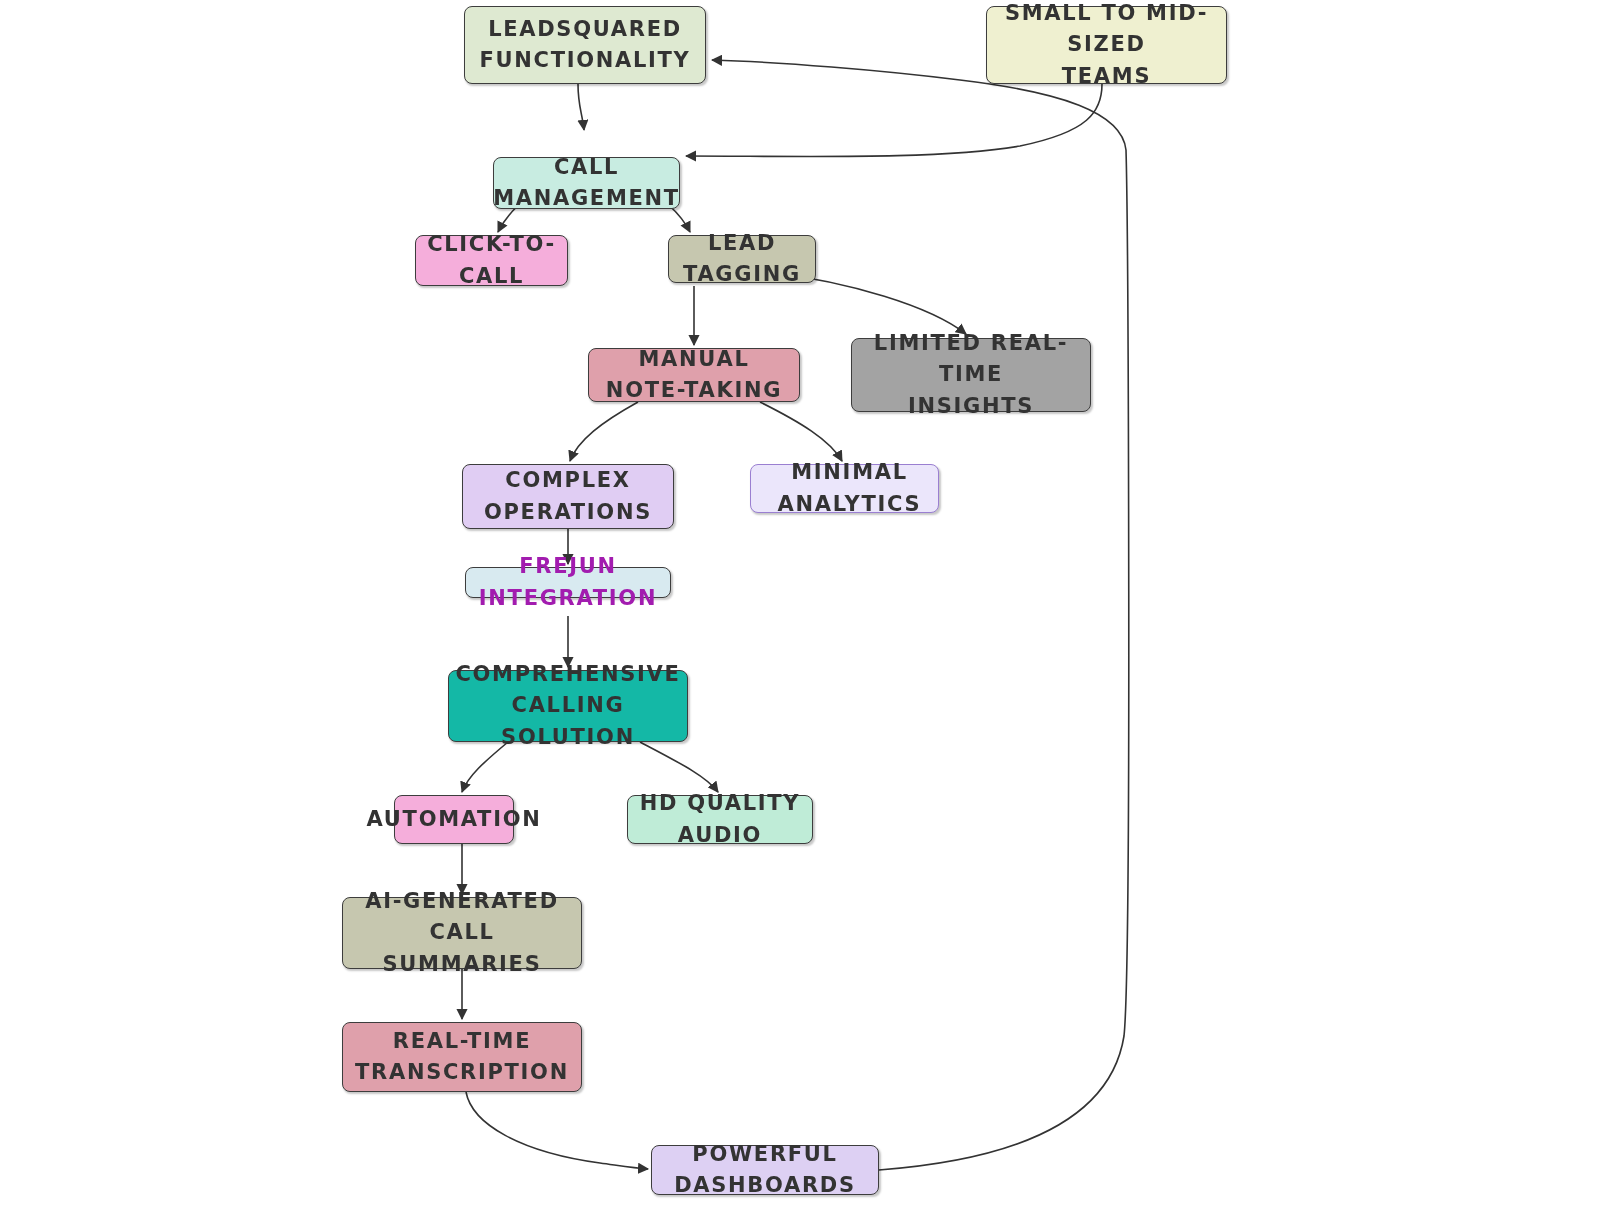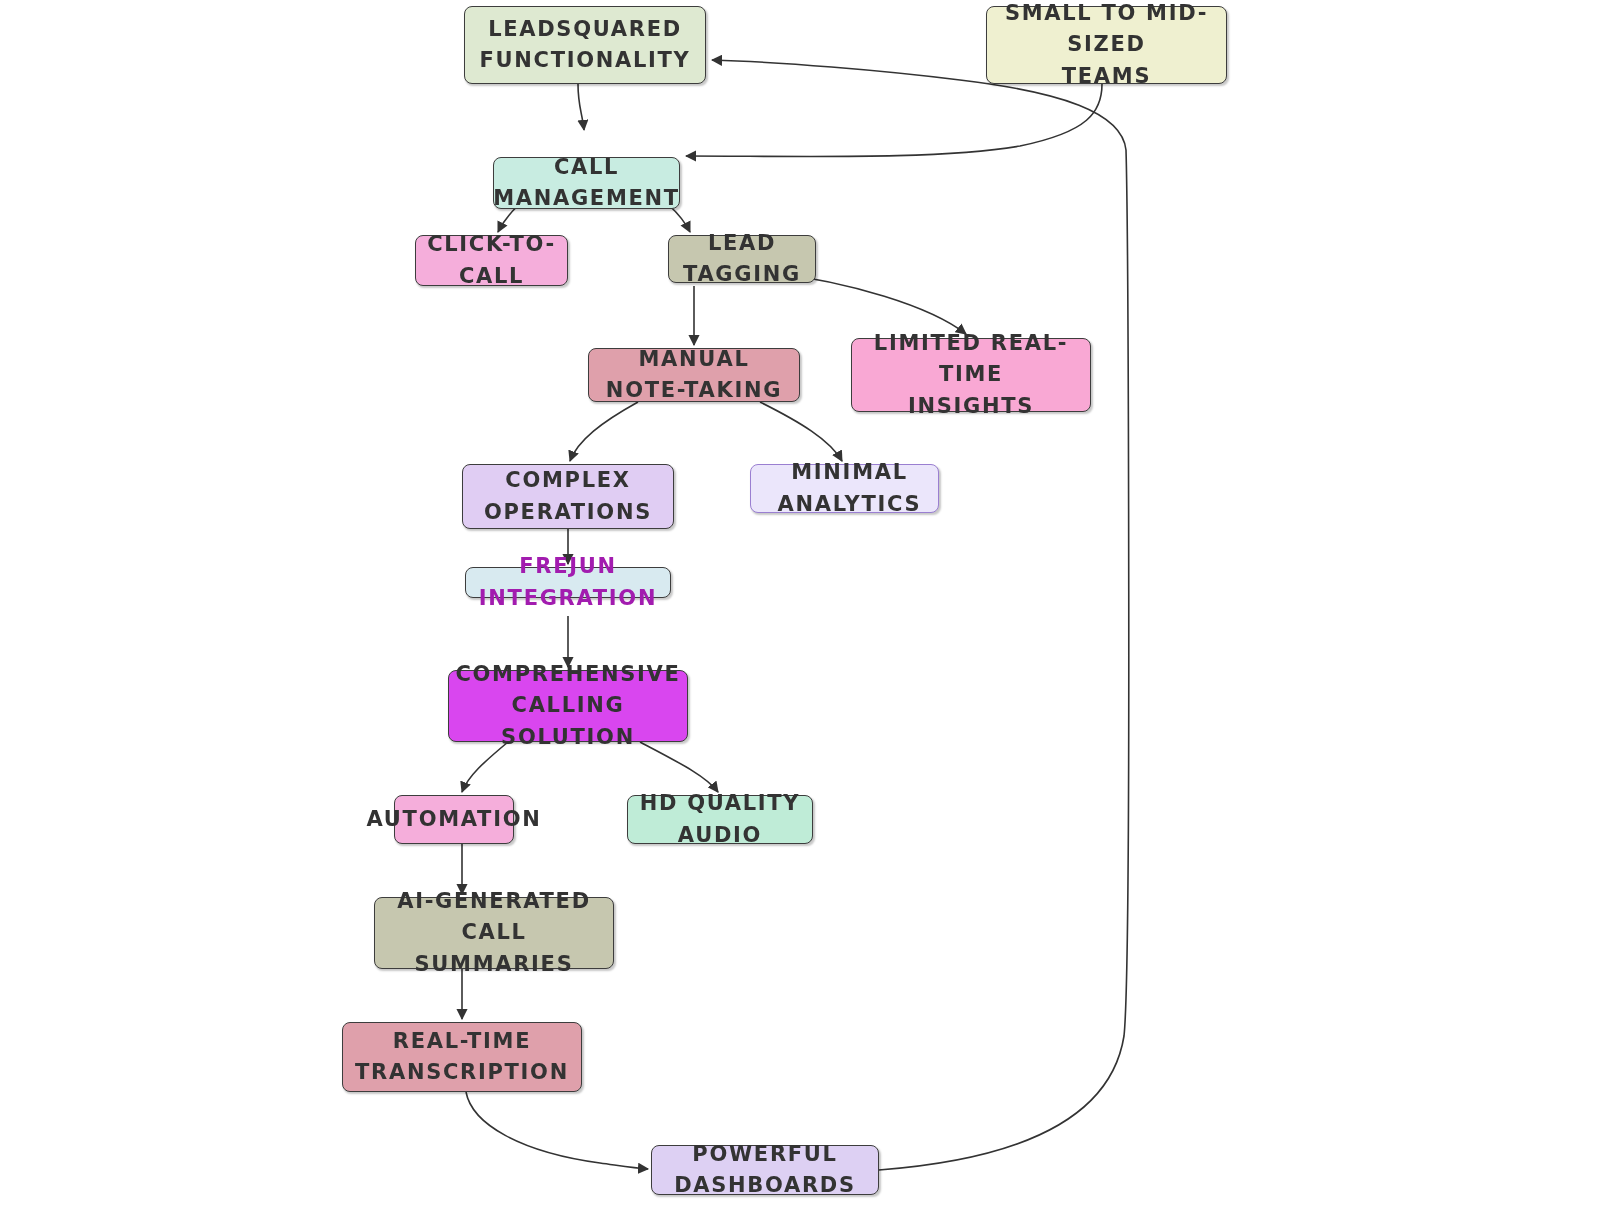--- a/index.html
+++ b/index.html
@@ -99,44 +99,44 @@
       </div>
       <div class="node" style="left: 415px; top: 235px; width: 153px; height: 51px; background: rgb(245, 174, 219); border-color: rgb(61, 61, 61); color: rgb(51, 51, 51);">
         <span class="node-label">Click-to-Call</span>
       </div>
       <div class="node" style="left: 620px; top: 235px; width: 148px; height: 48px; background: rgb(198, 199, 175); border-color: rgb(61, 61, 61); color: rgb(51, 51, 51); margin-left: 48px;">
         <span class="node-label">Lead Tagging</span>
       </div>
       <div class="node" style="left: 588px; top: 348px; width: 212px; height: 54px; background: rgb(223, 160, 171); border-color: rgb(61, 61, 61); color: rgb(51, 51, 51);">
         <span class="node-label">Manual Note-Taking</span>
       </div>
-      <div class="node" style="left: 851px; top: 338px; width: 240px; height: 74px; background: #f9a8d4; border-color: rgb(61, 61, 61); color: rgb(51, 51, 51);">
+      <div class="node" style="left: 851px; top: 338px; width: 240px; height: 74px; background: #a3a3a3; border-color: rgb(61, 61, 61); color: rgb(51, 51, 51);">
         <span class="node-label">Limited Real-Time
 Insights</span>
       </div>
       <div class="node" style="left: 462px; top: 464px; width: 212px; height: 65px; background: rgb(224, 205, 243); border-color: rgb(61, 61, 61); color: rgb(51, 51, 51);">
         <span class="node-label">Complex Operations</span>
       </div>
       <div class="node" style="left: 750px; top: 464px; width: 189px; height: 49px; background: rgb(235, 230, 251); border-color: rgb(154, 127, 209); color: rgb(51, 51, 51); padding-left: 20px;">
         <span class="node-label">Minimal Analytics</span>
       </div>
       <div class="node" style="left: 465px; top: 567px; width: 206px; height: 31px; background: rgb(216, 234, 240); border-color: rgb(61, 61, 61); color: #a21caf;">
         <span class="node-label">Frejun Integration</span>
       </div>
-      <div class="node" style="left: 448px; top: 670px; width: 240px; height: 72px; background: #d946ef; border-color: rgb(61, 61, 61); color: rgb(51, 51, 51);">
+      <div class="node" style="left: 448px; top: 670px; width: 240px; height: 72px; background: #14b8a6; border-color: rgb(61, 61, 61); color: rgb(51, 51, 51);">
         <span class="node-label">Comprehensive
 Calling Solution</span>
       </div>
       <div class="node" style="left: 394px; top: 795px; width: 120px; height: 49px; background: rgb(245, 174, 219); border-color: rgb(61, 61, 61); color: rgb(51, 51, 51);">
         <span class="node-label">Automation</span>
       </div>
       <div class="node" style="left: 627px; top: 795px; width: 186px; height: 49px; background: rgb(191, 236, 215); border-color: rgb(61, 61, 61); color: rgb(51, 51, 51);">
         <span class="node-label">HD Quality Audio</span>
       </div>
-      <div class="node" style="left: 342px; top: 897px; width: 240px; height: 72px; background: rgb(198, 199, 175); border-color: rgb(61, 61, 61); color: rgb(51, 51, 51); margin-left: 32px;">
+      <div class="node" style="left: 342px; top: 897px; width: 240px; height: 72px; background: rgb(198, 199, 175); border-color: rgb(61, 61, 61); color: rgb(51, 51, 51);">
         <span class="node-label">AI-Generated Call
 Summaries</span>
       </div>
       <div class="node" style="left: 342px; top: 1022px; width: 240px; height: 70px; background: rgb(223, 160, 171); border-color: rgb(61, 61, 61); color: rgb(51, 51, 51);">
         <span class="node-label">Real-Time
 Transcription</span>
       </div>
       <div class="node" style="left: 651px; top: 1145px; width: 228px; height: 50px; background: rgb(221, 208, 243); border-color: rgb(61, 61, 61); color: rgb(51, 51, 51);">
         <span class="node-label">Powerful Dashboards</span>
       </div>

